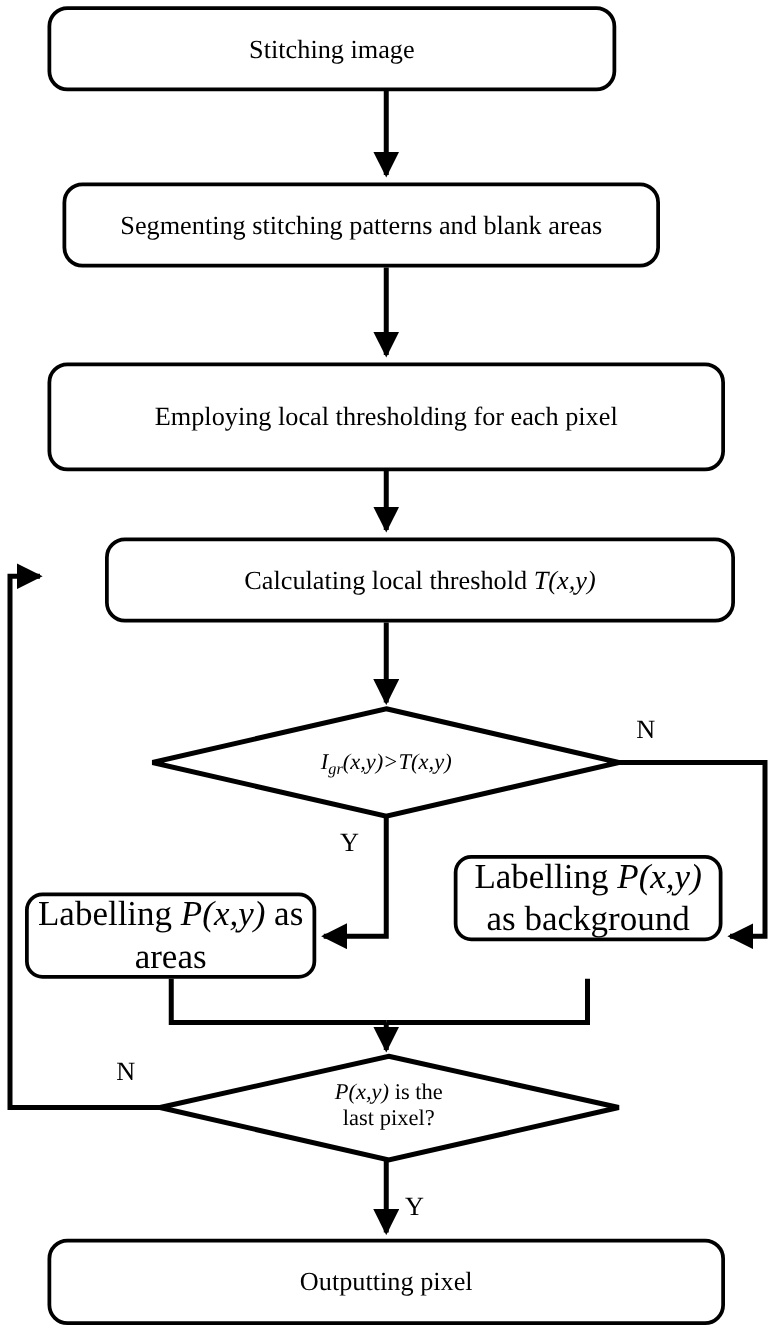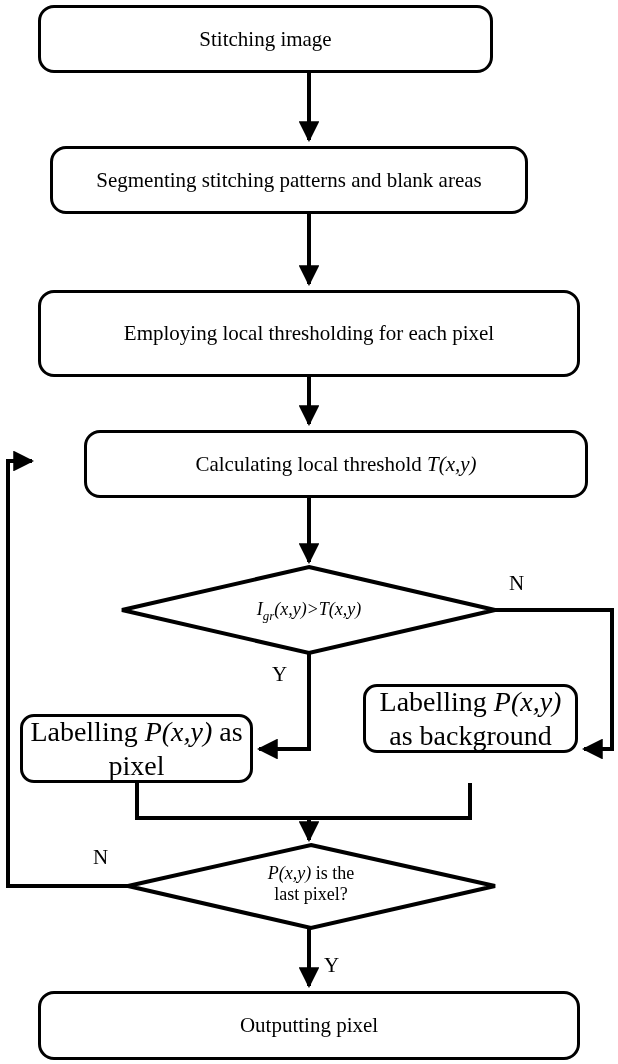--- a/index.html
+++ b/index.html
@@ -125,21 +125,21 @@
   </div>
 
   <div class="node proc" style="left:52px; top:430px; width:504px; height:68px;margin-left:32px;">
     <span>
       <span>Calculating local threshold </span><i class="v">T</i><i class="v">(x,y)</i>
     </span>
   </div>
 
   <div class="node proc small" style="left:20px; top:714px; width:233px; height:69px;">
     <span>
-      <span>Labelling </span><i class="v">P</i><i class="v">(x,y)</i><span> as</span><br><span>pixel</span>
+      <span>Labelling </span><i class="v">P</i><i class="v">(x,y)</i><span> as</span><br><span>areas</span>
     </span>
   </div>
 
   <div class="node proc small" style="left:363px; top:684px; width:215px; height:69px;">
     <span>
       <span>Labelling </span><i class="v">P</i><i class="v">(x,y)</i><br><span>as background</span>
     </span>
   </div>
 
   <div class="node proc" style="left:38px; top:991px; width:542px; height:69px;">

